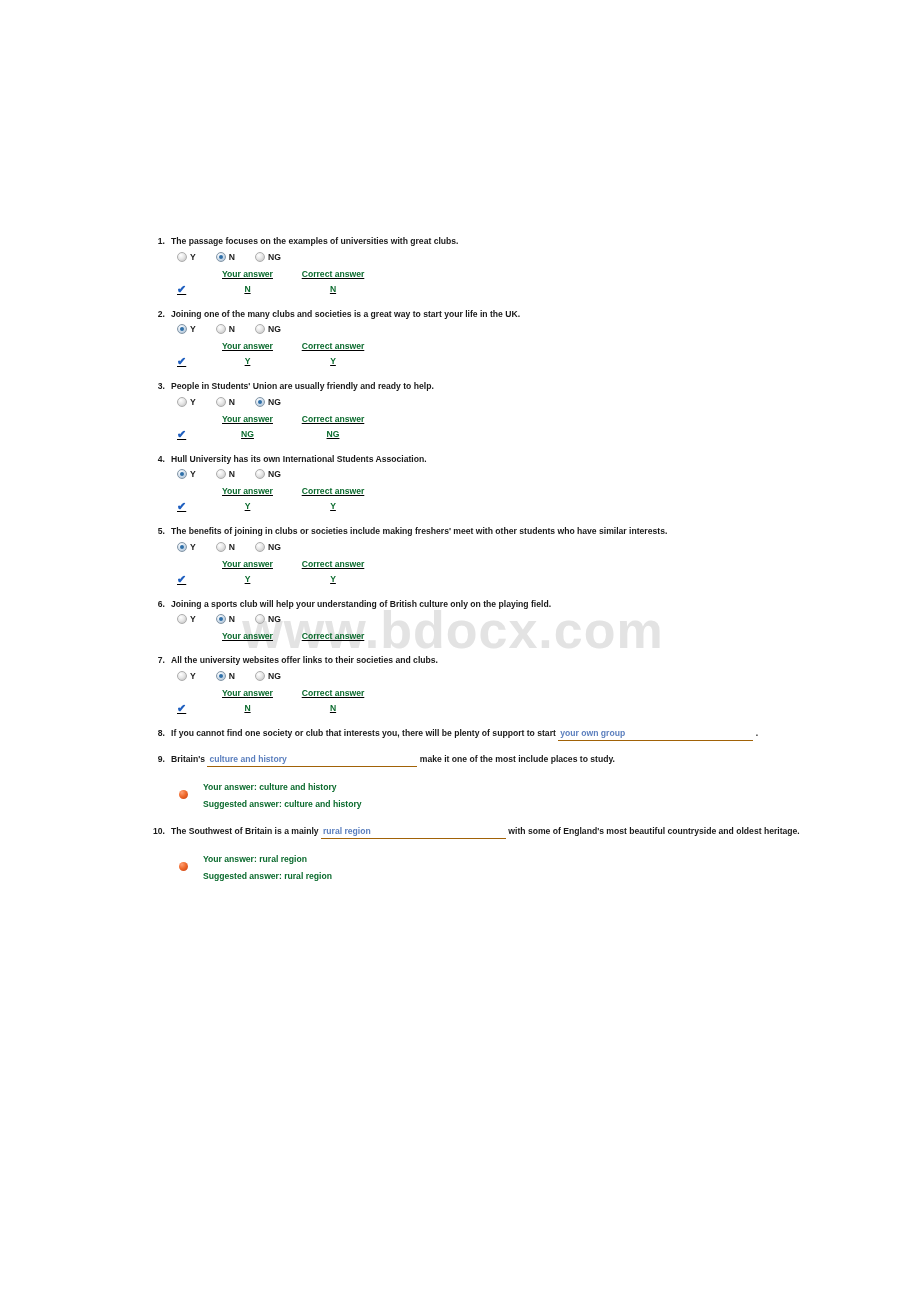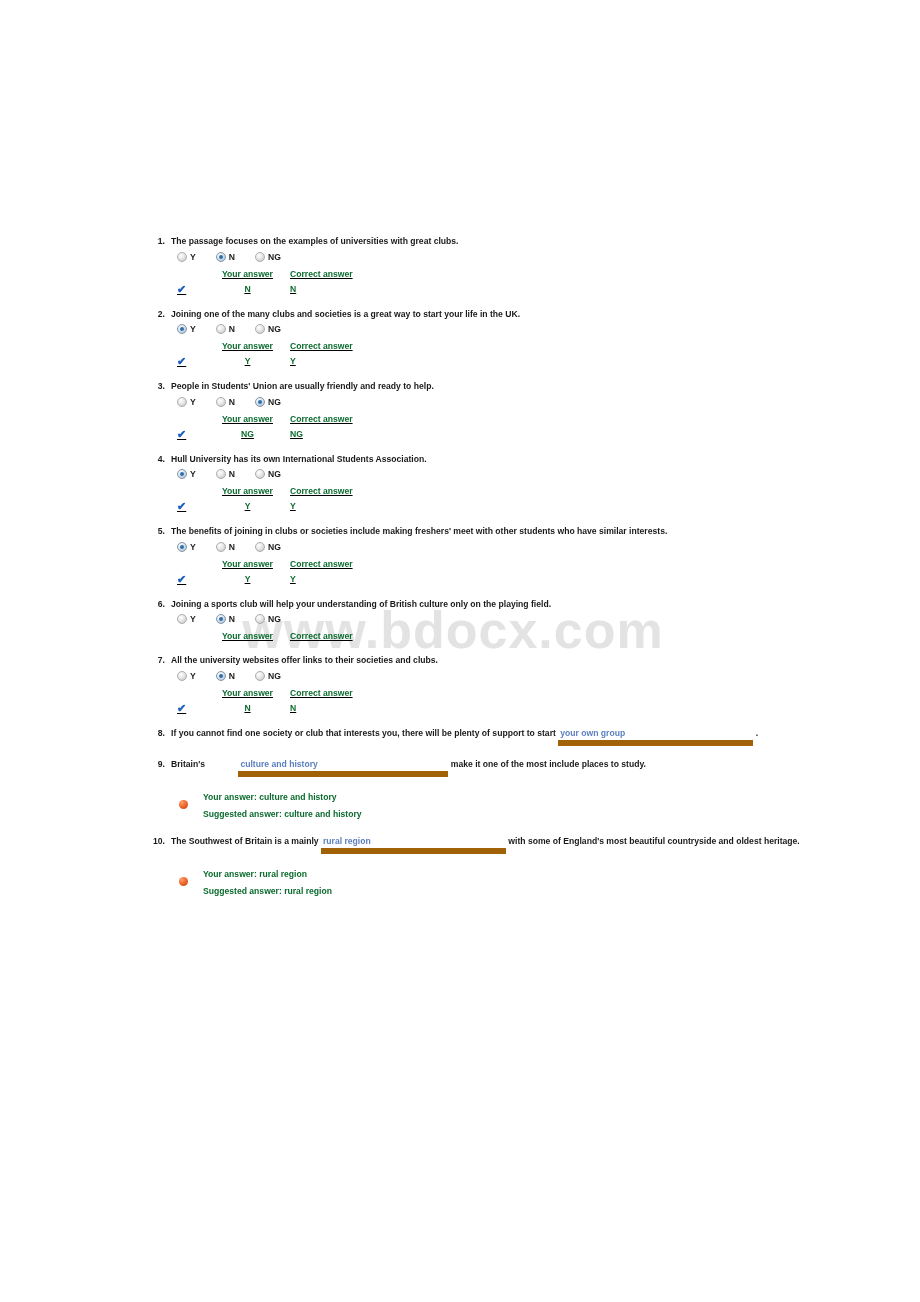--- a/index.html
+++ b/index.html
@@ -145,37 +145,38 @@
     line-height: 12px;
   }
   .cell-your {
     width: 85px;
     flex: 0 0 85px;
     text-align: center;
   }
   .cell-correct {
     width: 86px;
     flex: 0 0 86px;
+    text-align: center;
   }
   .ans-head .cell-mark { visibility: hidden; }
 
   
   .blank {
     display: inline-block;
     color: #5b7fbe;
     font-weight: 600;
-    border-bottom: 6px solid #a16207;
+    border-bottom: 1px solid #a16207;
     text-align: left;
     padding: 0 0 1px 2px;
     box-sizing: border-box;
     line-height: 11px;
     font-size: 8.6px;
   }
   .blank.w-short { min-width: 195px; }
-  .blank.w-mid   { min-width: 210px; margin-left: 31px; }
+  .blank.w-mid   { min-width: 210px; }
   .blank.w-long  { min-width: 185px; }
 
   
   .sugg {
     position: relative;
     margin: 12px 0 10px 30px;
     padding-left: 26px;
   }
   .bullet {
     position: absolute;

